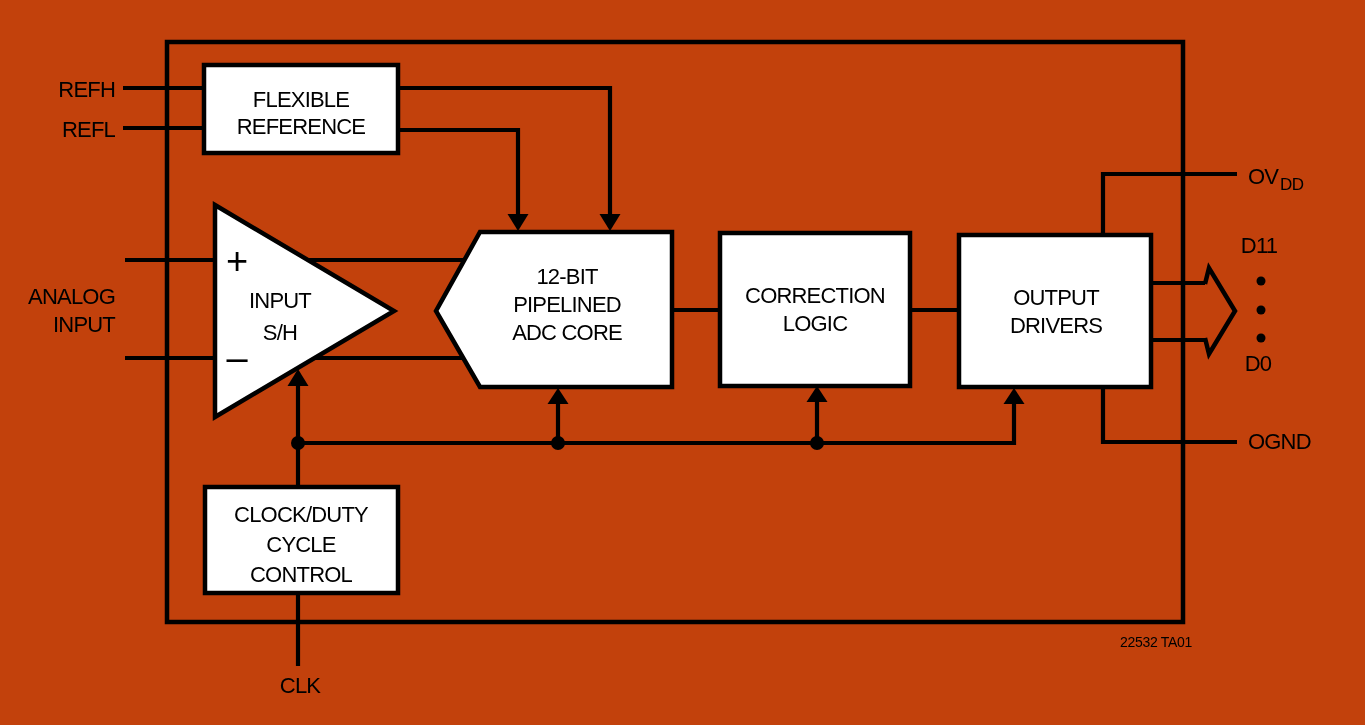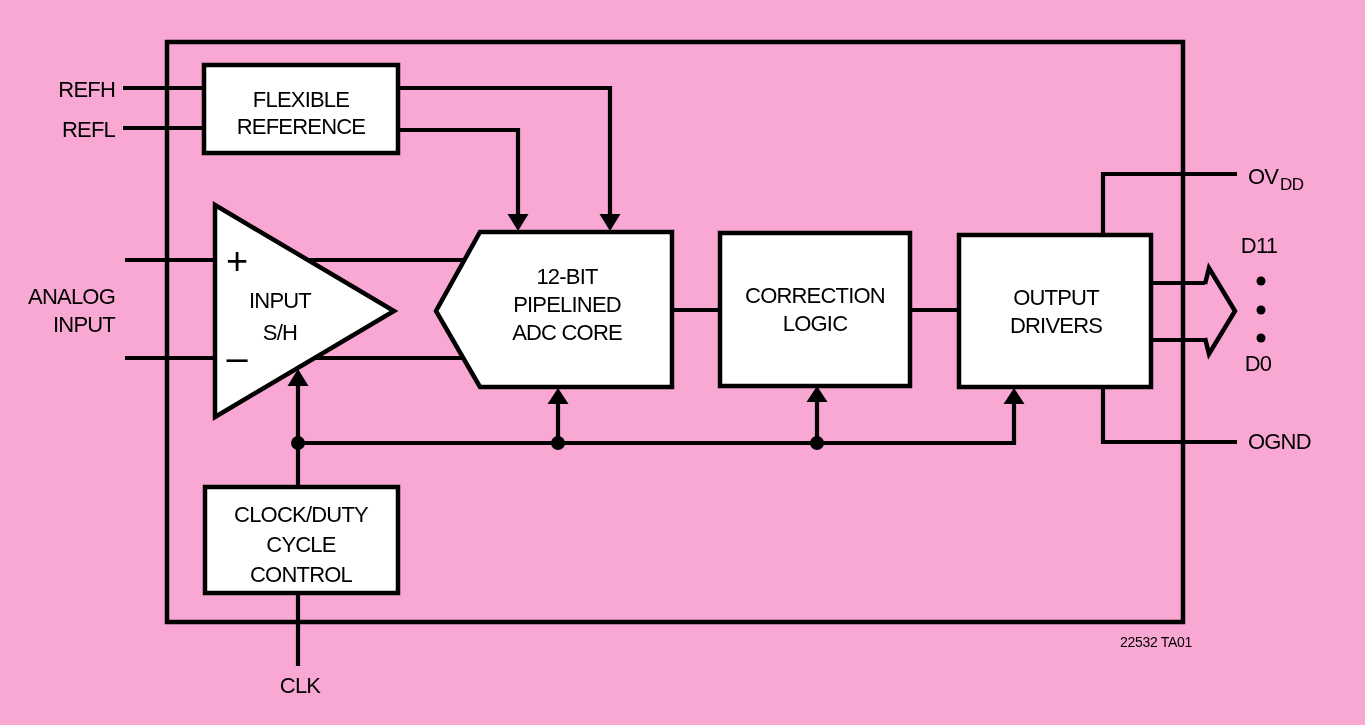--- a/index.html
+++ b/index.html
@@ -3,21 +3,21 @@
 <meta charset="utf-8">
 <style>
   html, body {
     margin: 0;
     padding: 0;
     background: #ffffff;
   }
   .page {
     width: 1365px;
     height: 725px;
-    background: #f9a8d4;
+    background: #c2410c;
     position: relative;
     font-family: "Liberation Sans", sans-serif;
   }
   svg { display: block; }
   .lbl {
     font-family: "Liberation Sans", sans-serif;
     font-size: 22px;
     letter-spacing: -0.8px;
     fill: #000000;
   }

